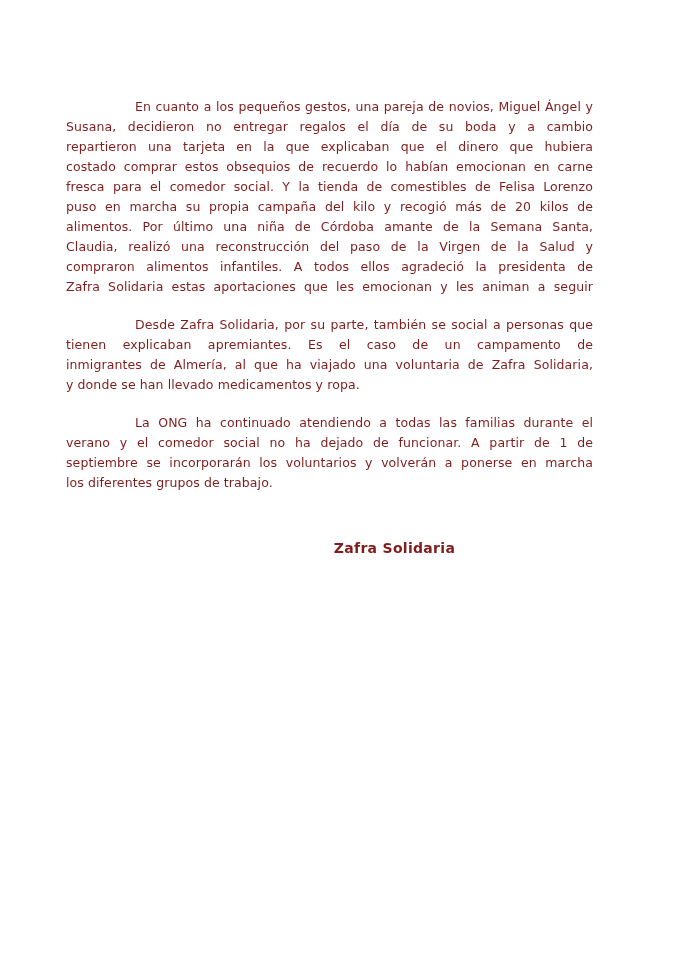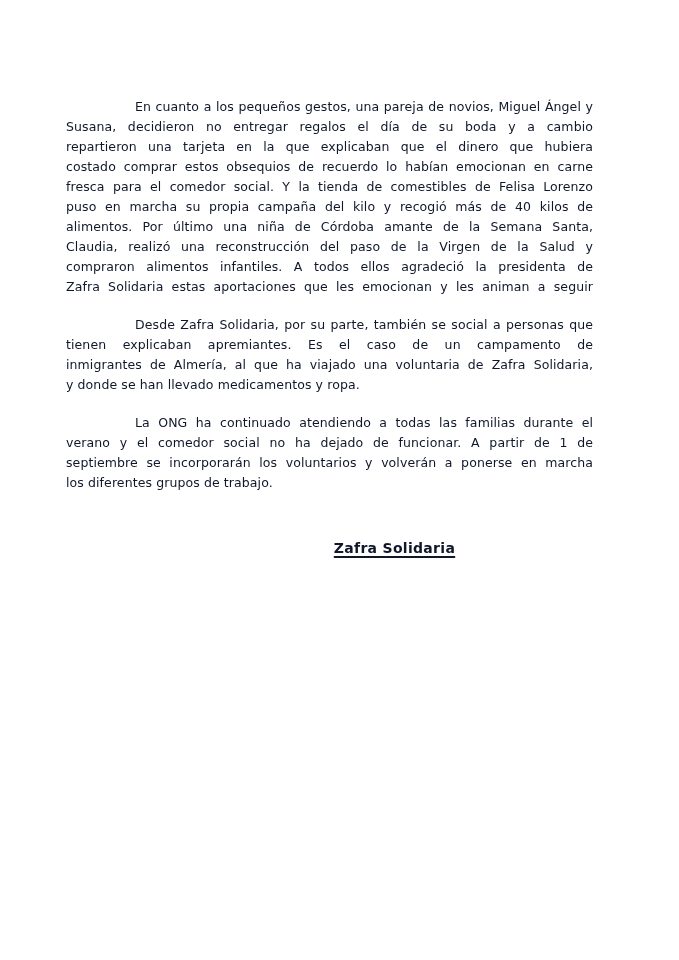--- a/index.html
+++ b/index.html
@@ -6,21 +6,21 @@
     margin: 0;
     padding: 0;
     background: #ffffff;
   }
   .page {
     position: relative;
     width: 679px;
     height: 696px;
     background: #ffffff;
     font-family: "DejaVu Sans", sans-serif;
-    color: #0f172a;
+    color: #7f1d1d;
     overflow: hidden;
   }
   .content {
     position: absolute;
     left: 66px;
     top: 97px;
     width: 527px;
   }
   .paragraph {
     margin: 0 0 18px 0;
@@ -45,39 +45,38 @@
     margin-top: 45px;
     width: 527px;
     padding-left: 130px;
     box-sizing: border-box;
     text-align: center;
   }
   .signature {
     font-size: 14px;
     font-weight: bold;
     letter-spacing: 0.3px;
-    text-decoration: underline;
     text-decoration-thickness: 1.5px;
     text-underline-offset: 3px;
     display: inline-block;
   }
 </style>
 </head>
 <body>
 
 <div class="page">
   <div class="content">
     <div>
         <div class="paragraph">
           <div class="line first">En cuanto a los pequeños gestos, una pareja de novios, Miguel Ángel y</div>
           <div class="line">Susana, decidieron no entregar regalos el día de su boda y a cambio</div>
           <div class="line">repartieron una tarjeta en la que explicaban que el dinero que hubiera</div>
           <div class="line">costado comprar estos obsequios de recuerdo lo habían emocionan en carne</div>
           <div class="line">fresca para el comedor social. Y la tienda de comestibles de Felisa Lorenzo</div>
-          <div class="line">puso en marcha su propia campaña del kilo y recogió más de 40 kilos de</div>
+          <div class="line">puso en marcha su propia campaña del kilo y recogió más de 20 kilos de</div>
           <div class="line">alimentos.  Por último una niña de Córdoba amante de la Semana Santa,</div>
           <div class="line">Claudia, realizó una reconstrucción del paso de la Virgen de la Salud y</div>
           <div class="line">compraron alimentos infantiles. A todos ellos agradeció la presidenta de</div>
           <div class="line">Zafra Solidaria estas aportaciones que les emocionan y les animan a seguir</div>
         </div>
         <div class="paragraph">
           <div class="line first">Desde Zafra Solidaria, por su parte, también se social a personas que</div>
           <div class="line">tienen explicaban apremiantes. Es el caso de un campamento de</div>
           <div class="line">inmigrantes de Almería, al que ha viajado una voluntaria de Zafra Solidaria,</div>
           <div class="line last">y donde se han llevado medicamentos y ropa.</div>

